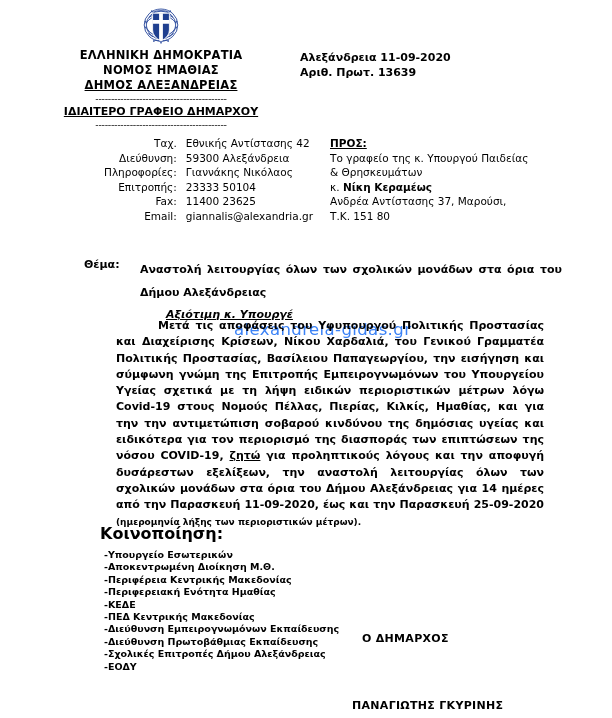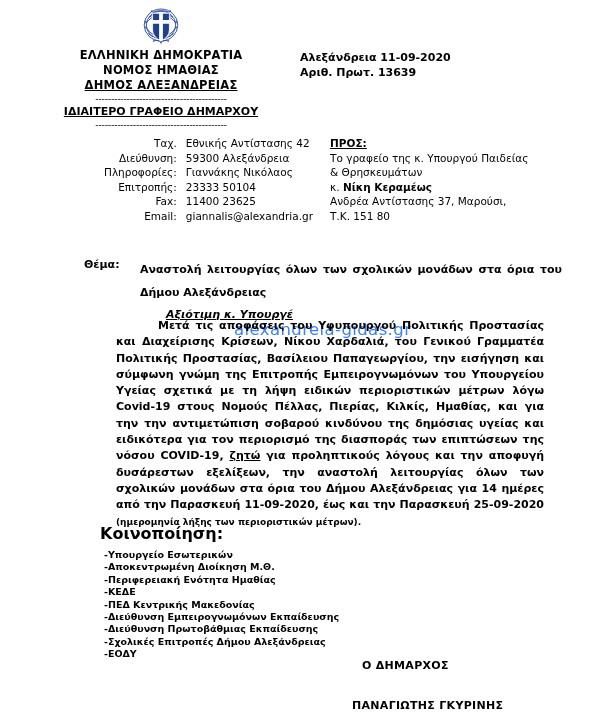--- a/index.html
+++ b/index.html
@@ -201,21 +201,21 @@
     margin: 0;
     padding: 0;
     list-style: none;
   }
   .cc-list li { white-space: nowrap; }
 
   
   .sig-title {
     position: absolute;
     left: 362px;
-    top: 659px;
+    top: 632px;
     font-size: 11px;
     font-weight: bold;
     letter-spacing: 0.3px;
   }
   .sig-name {
     position: absolute;
     left: 352px;
     top: 699px;
     font-size: 11px;
     font-weight: bold;
@@ -319,20 +319,21 @@
   <div class="salutation">Αξιότιμη κ. Υπουργέ</div>
 
   <div class="watermark">alexandreia-gidas.gr</div>
 
   <div class="body-text"><span>Μετά τις αποφάσεις του Υφυπουργού Πολιτικής Προστασίας και Διαχείρισης Κρίσεων,  Νίκου Χαρδαλιά, του Γενικού Γραμματέα Πολιτικής Προστασίας, Βασίλειου Παπαγεωργίου, την εισήγηση και σύμφωνη γνώμη της Επιτροπής Εμπειρογνωμόνων του Υπουργείου Υγείας σχετικά με τη λήψη ειδικών περιοριστικών μέτρων λόγω Covid-19 στους Νομούς Πέλλας, Πιερίας, Κιλκίς, Ημαθίας, και για την την αντιμετώπιση σοβαρού κινδύνου της δημόσιας υγείας και ειδικότερα για τον περιορισμό της διασποράς των επιπτώσεων της νόσου COVID-19, </span><u>ζητώ</u><span> για προληπτικούς λόγους  και την αποφυγή δυσάρεστων εξελίξεων,    την αναστολή λειτουργίας όλων των σχολικών μονάδων στα όρια του Δήμου Αλεξάνδρειας για 14 ημέρες από την Παρασκευή 11-09-2020, έως και την Παρασκευή 25-09-2020 </span><span class="note-small">(ημερομηνία λήξης των  περιοριστικών μέτρων).</span></div>
 
   <div class="cc-title">Κοινοποίηση:</div>
   <ul class="cc-list">
     <li>-Υπουργείο Εσωτερικών</li>
     <li>-Αποκεντρωμένη Διοίκηση Μ.Θ.</li>
+    <li>-Περιφέρεια Κεντρικής Μακεδονίας</li>
     <li>-Περιφερειακή Ενότητα Ημαθίας</li>
     <li>-ΚΕΔΕ</li>
     <li>-ΠΕΔ Κεντρικής Μακεδονίας</li>
     <li>-Διεύθυνση Εμπειρογνωμόνων Εκπαίδευσης</li>
     <li>-Διεύθυνση Πρωτοβάθμιας Εκπαίδευσης</li>
     <li>-Σχολικές Επιτροπές Δήμου Αλεξάνδρειας</li>
     <li>-ΕΟΔΥ</li>
   </ul>
 
   <div class="sig-title">Ο  ΔΗΜΑΡΧΟΣ</div>

